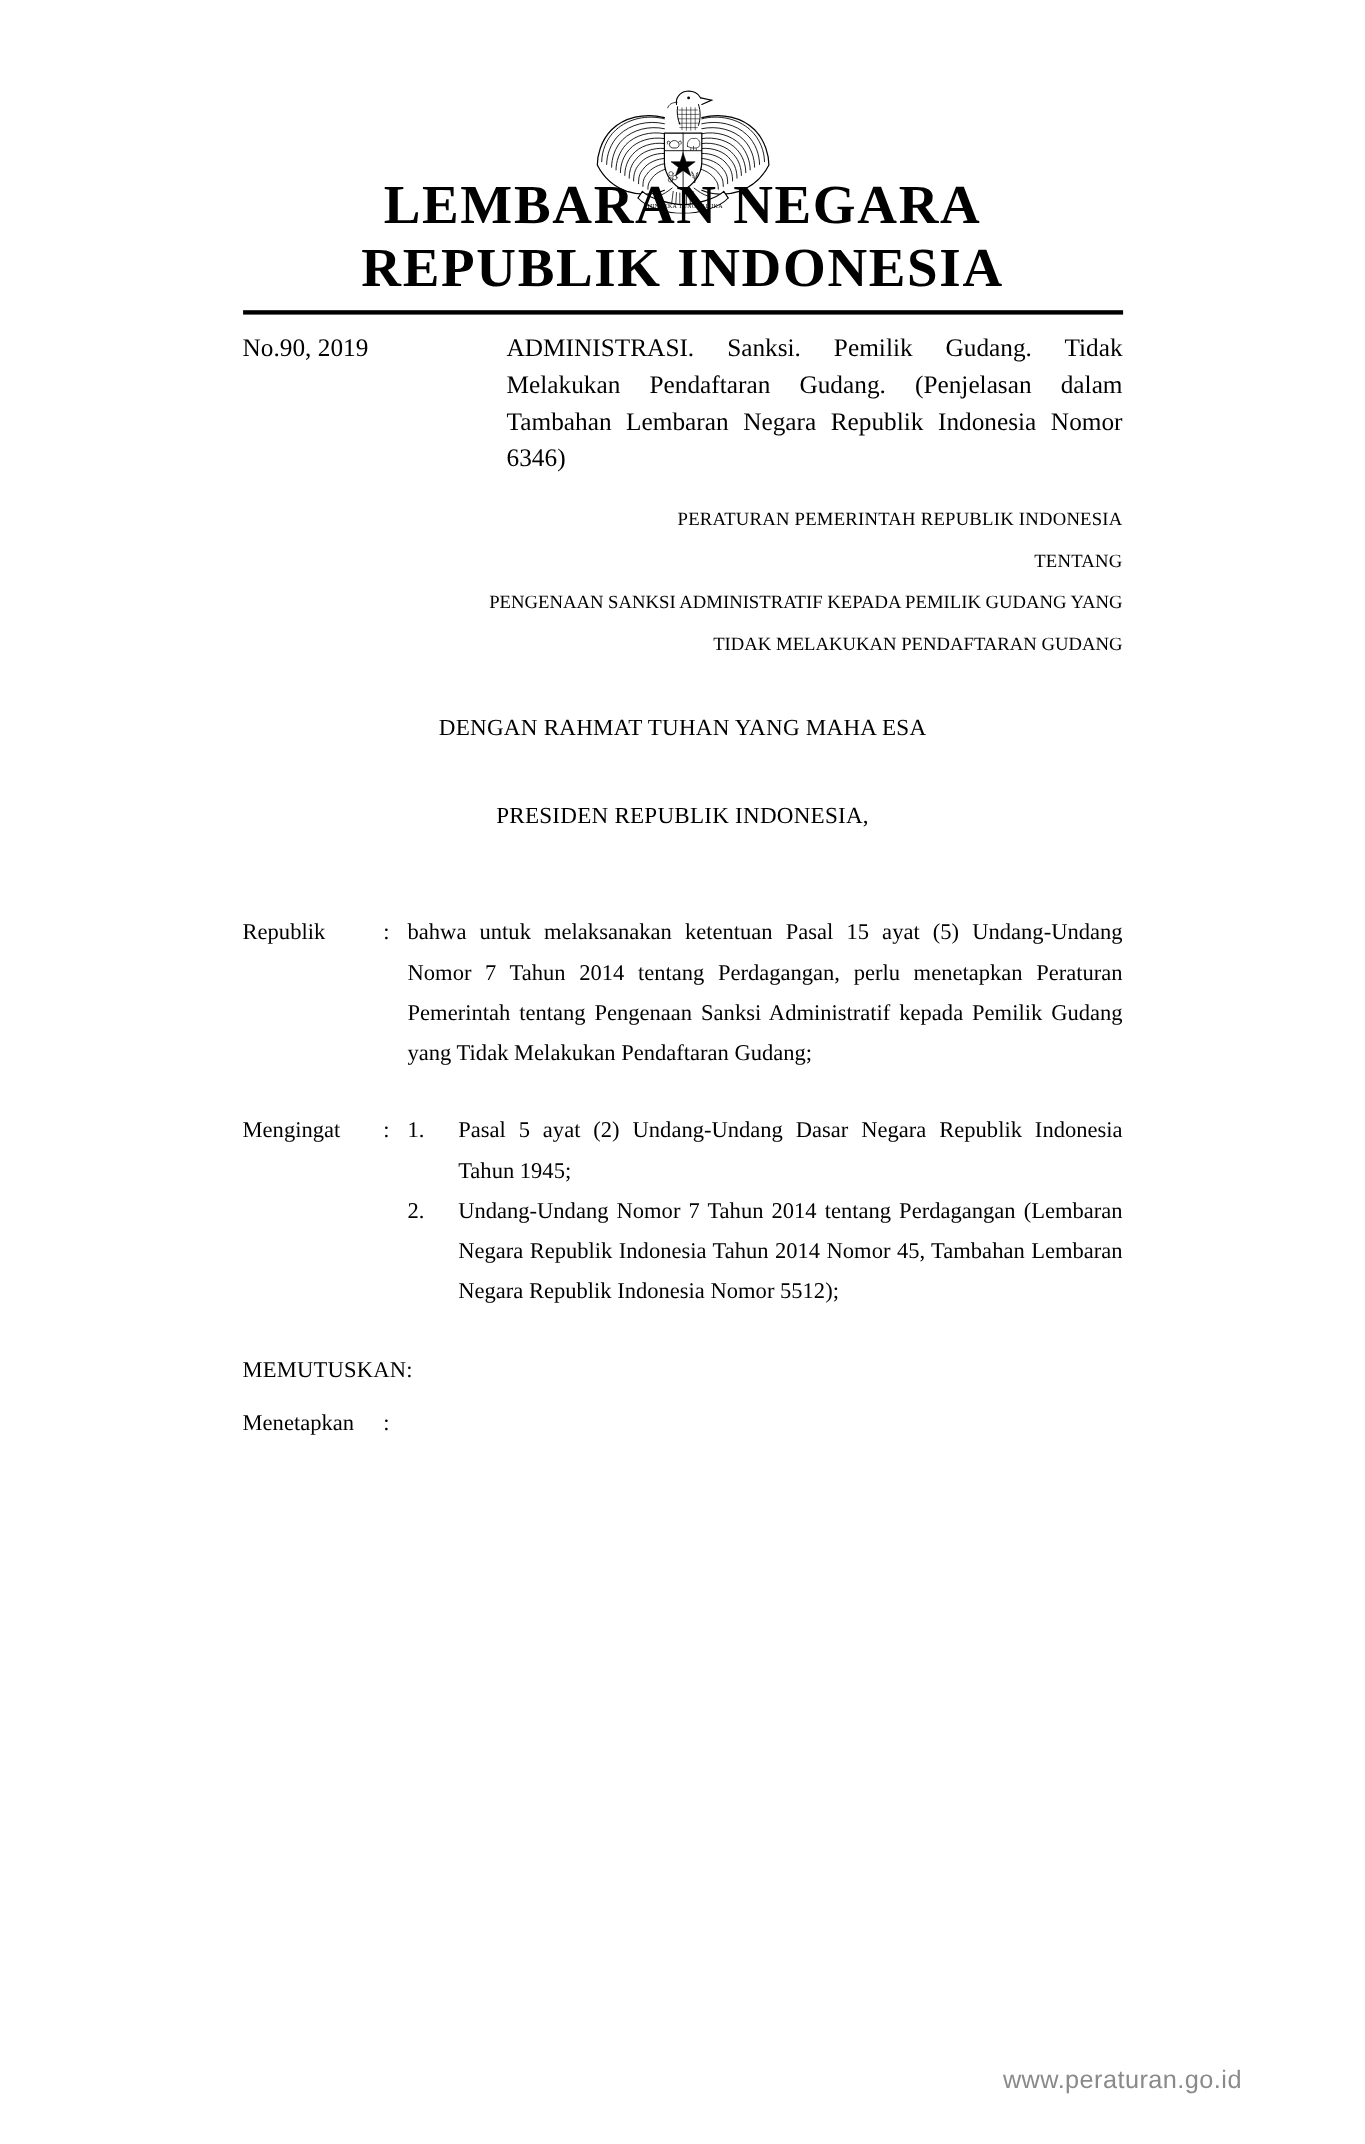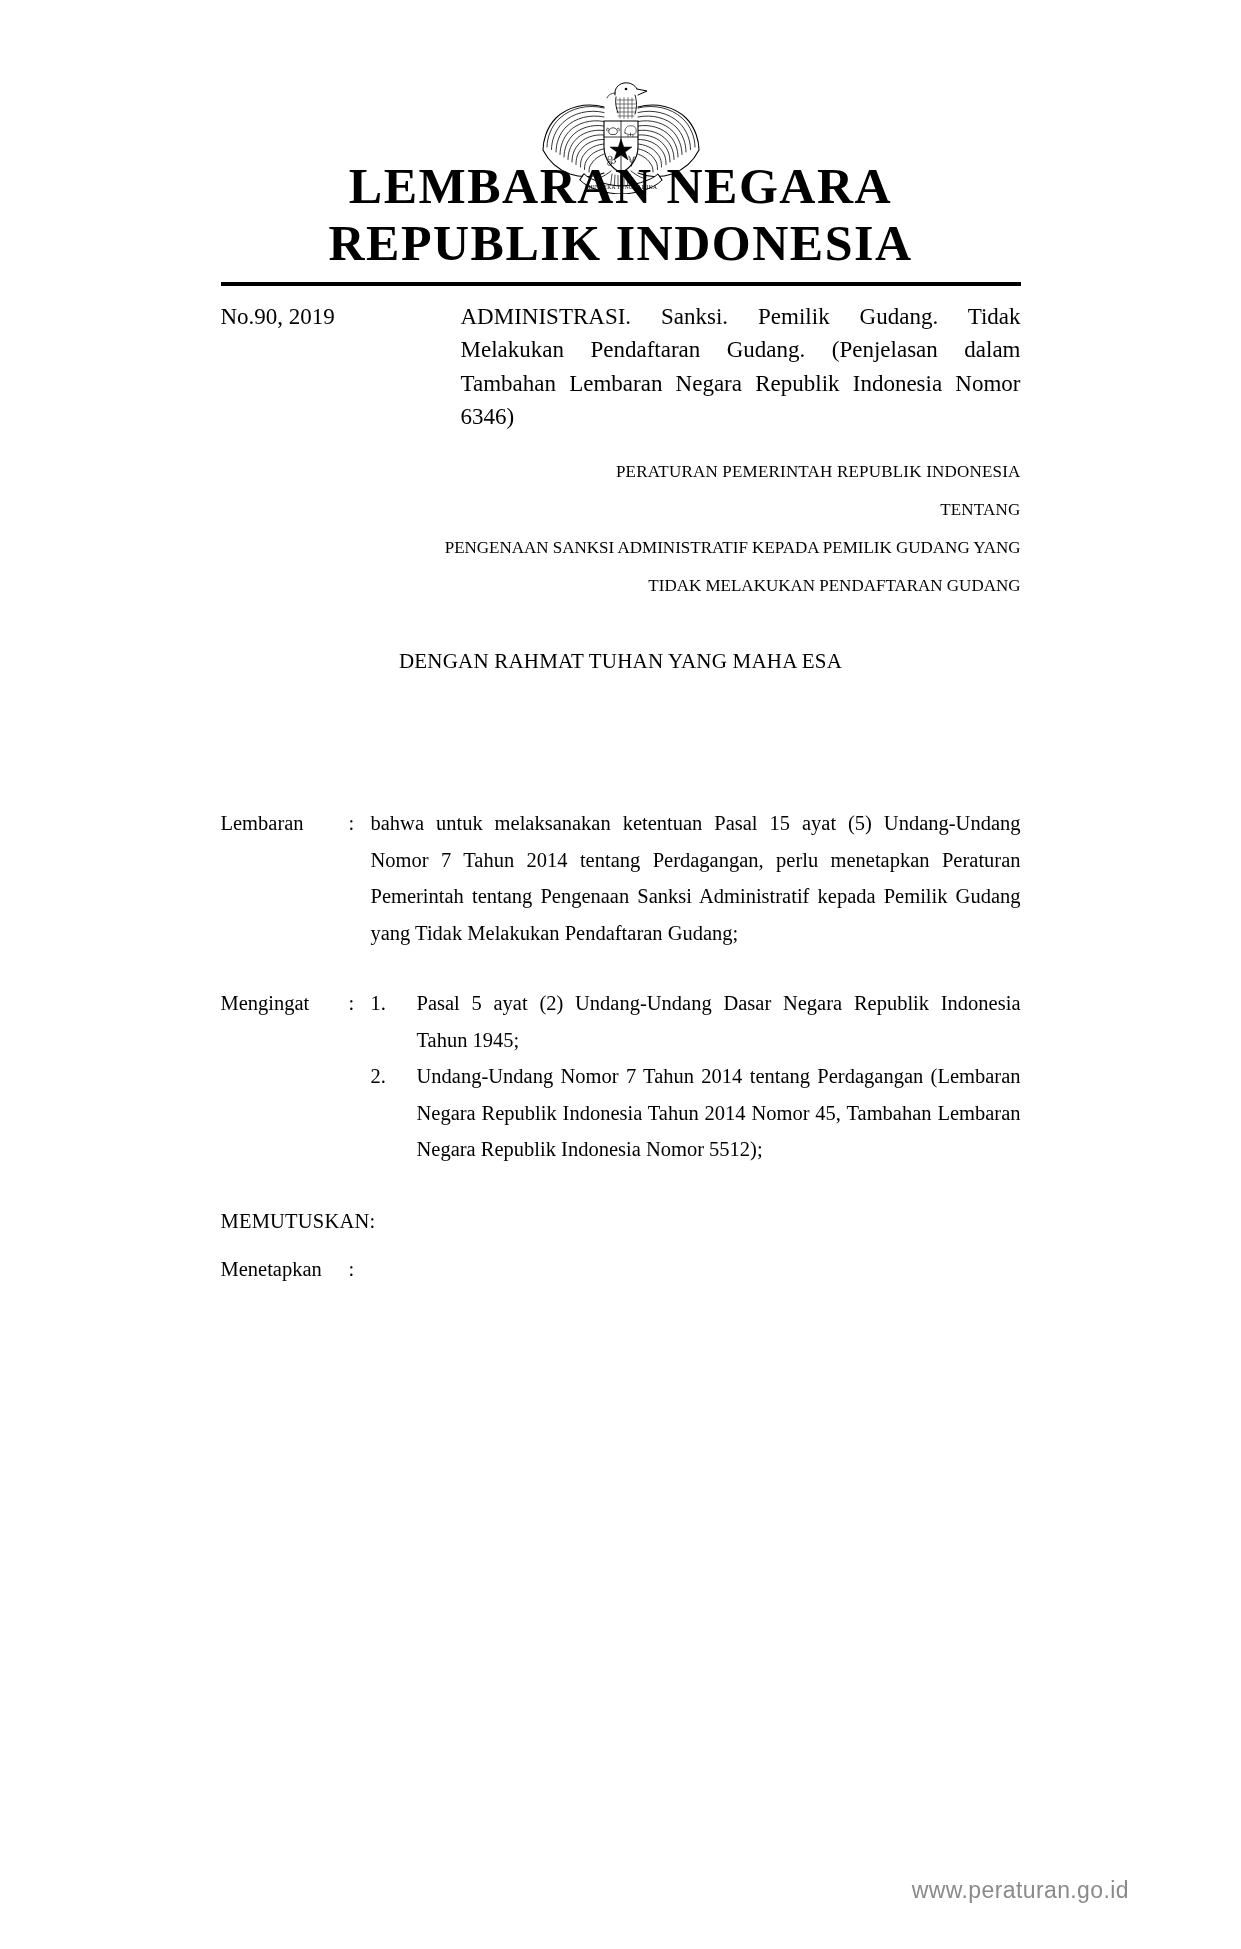--- a/index.html
+++ b/index.html
@@ -300,25 +300,26 @@
     <span class="tline wide">PENGENAAN SANKSI ADMINISTRATIF KEPADA PEMILIK GUDANG YANG</span>
     <span class="tline wide last">TIDAK MELAKUKAN PENDAFTARAN GUDANG</span>
   </div>
 
   <div class="gap-lg"></div>
 
   <div class="centered-line">DENGAN RAHMAT TUHAN YANG MAHA ESA</div>
 
   <div class="gap-lg"></div>
 
+  <div class="centered-line">PRESIDEN REPUBLIK INDONESIA,</div>
 
   <div style="height:76px"></div>
 
   <div class="clause">
-    <div class="label">Lembaran</div>
+    <div class="label">Republik</div>
     <div class="colon">:</div>
     <div class="body">
       <p>bahwa untuk melaksanakan ketentuan Pasal 15 ayat (5) Undang-Undang Nomor 7 Tahun 2014 tentang Perdagangan, perlu menetapkan Peraturan Pemerintah tentang Pengenaan Sanksi Administratif kepada Pemilik Gudang yang Tidak Melakukan Pendaftaran Gudang;</p>
     </div>
   </div>
 
   <div style="height:34px"></div>
 
   <div class="clause">
     <div class="label">Mengingat</div>

